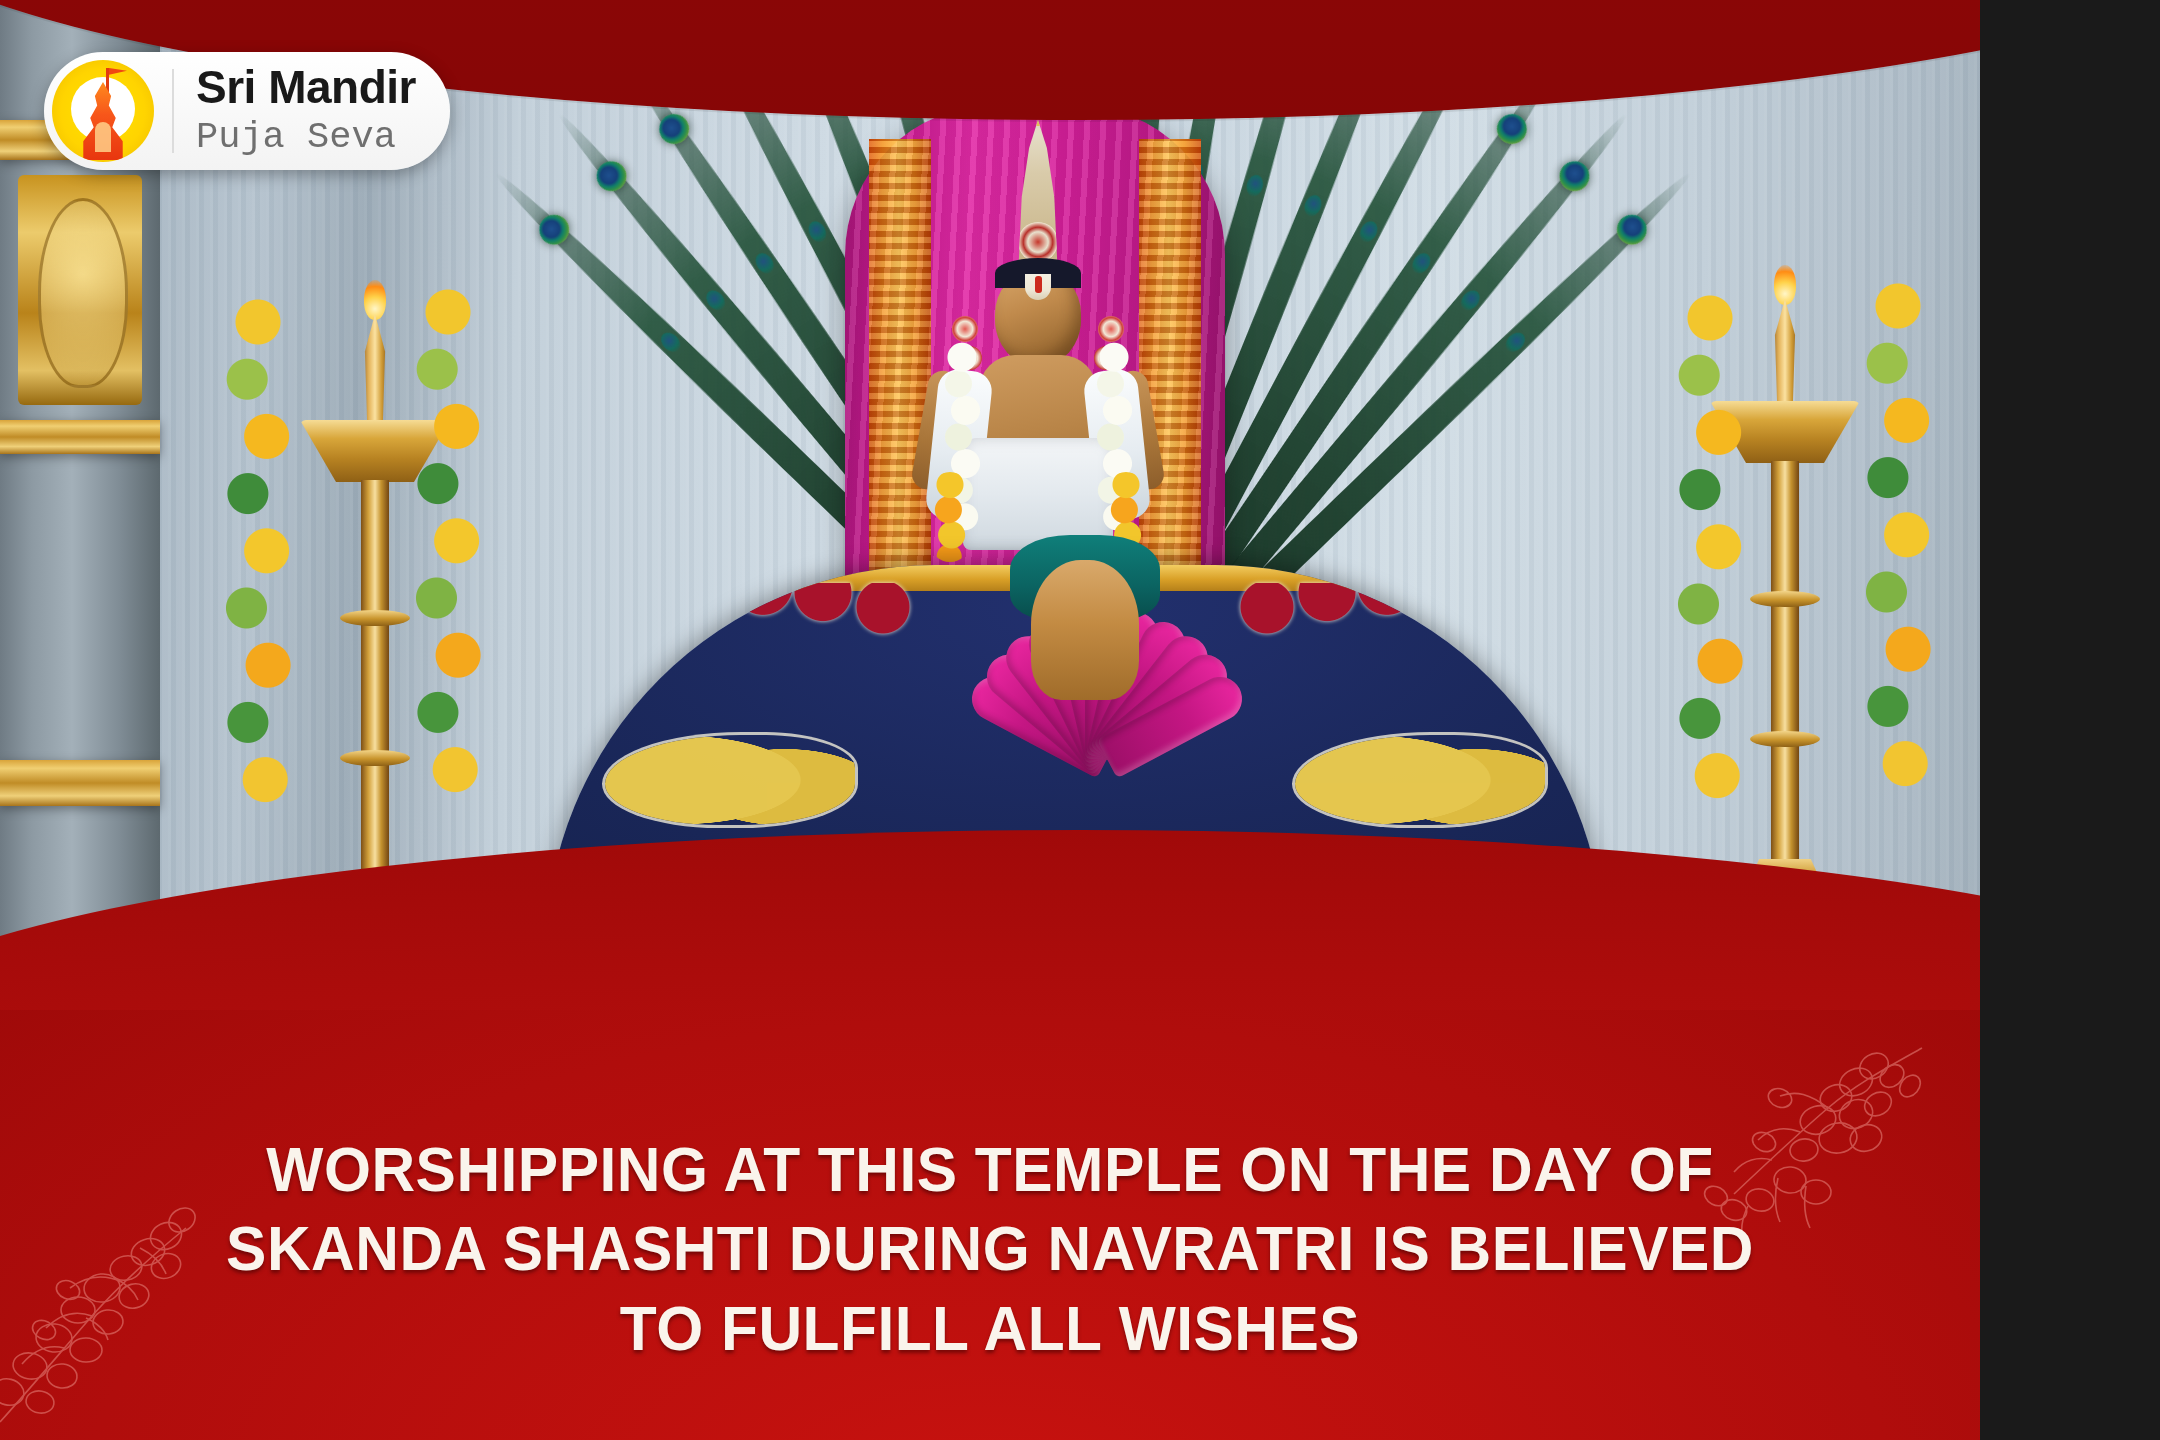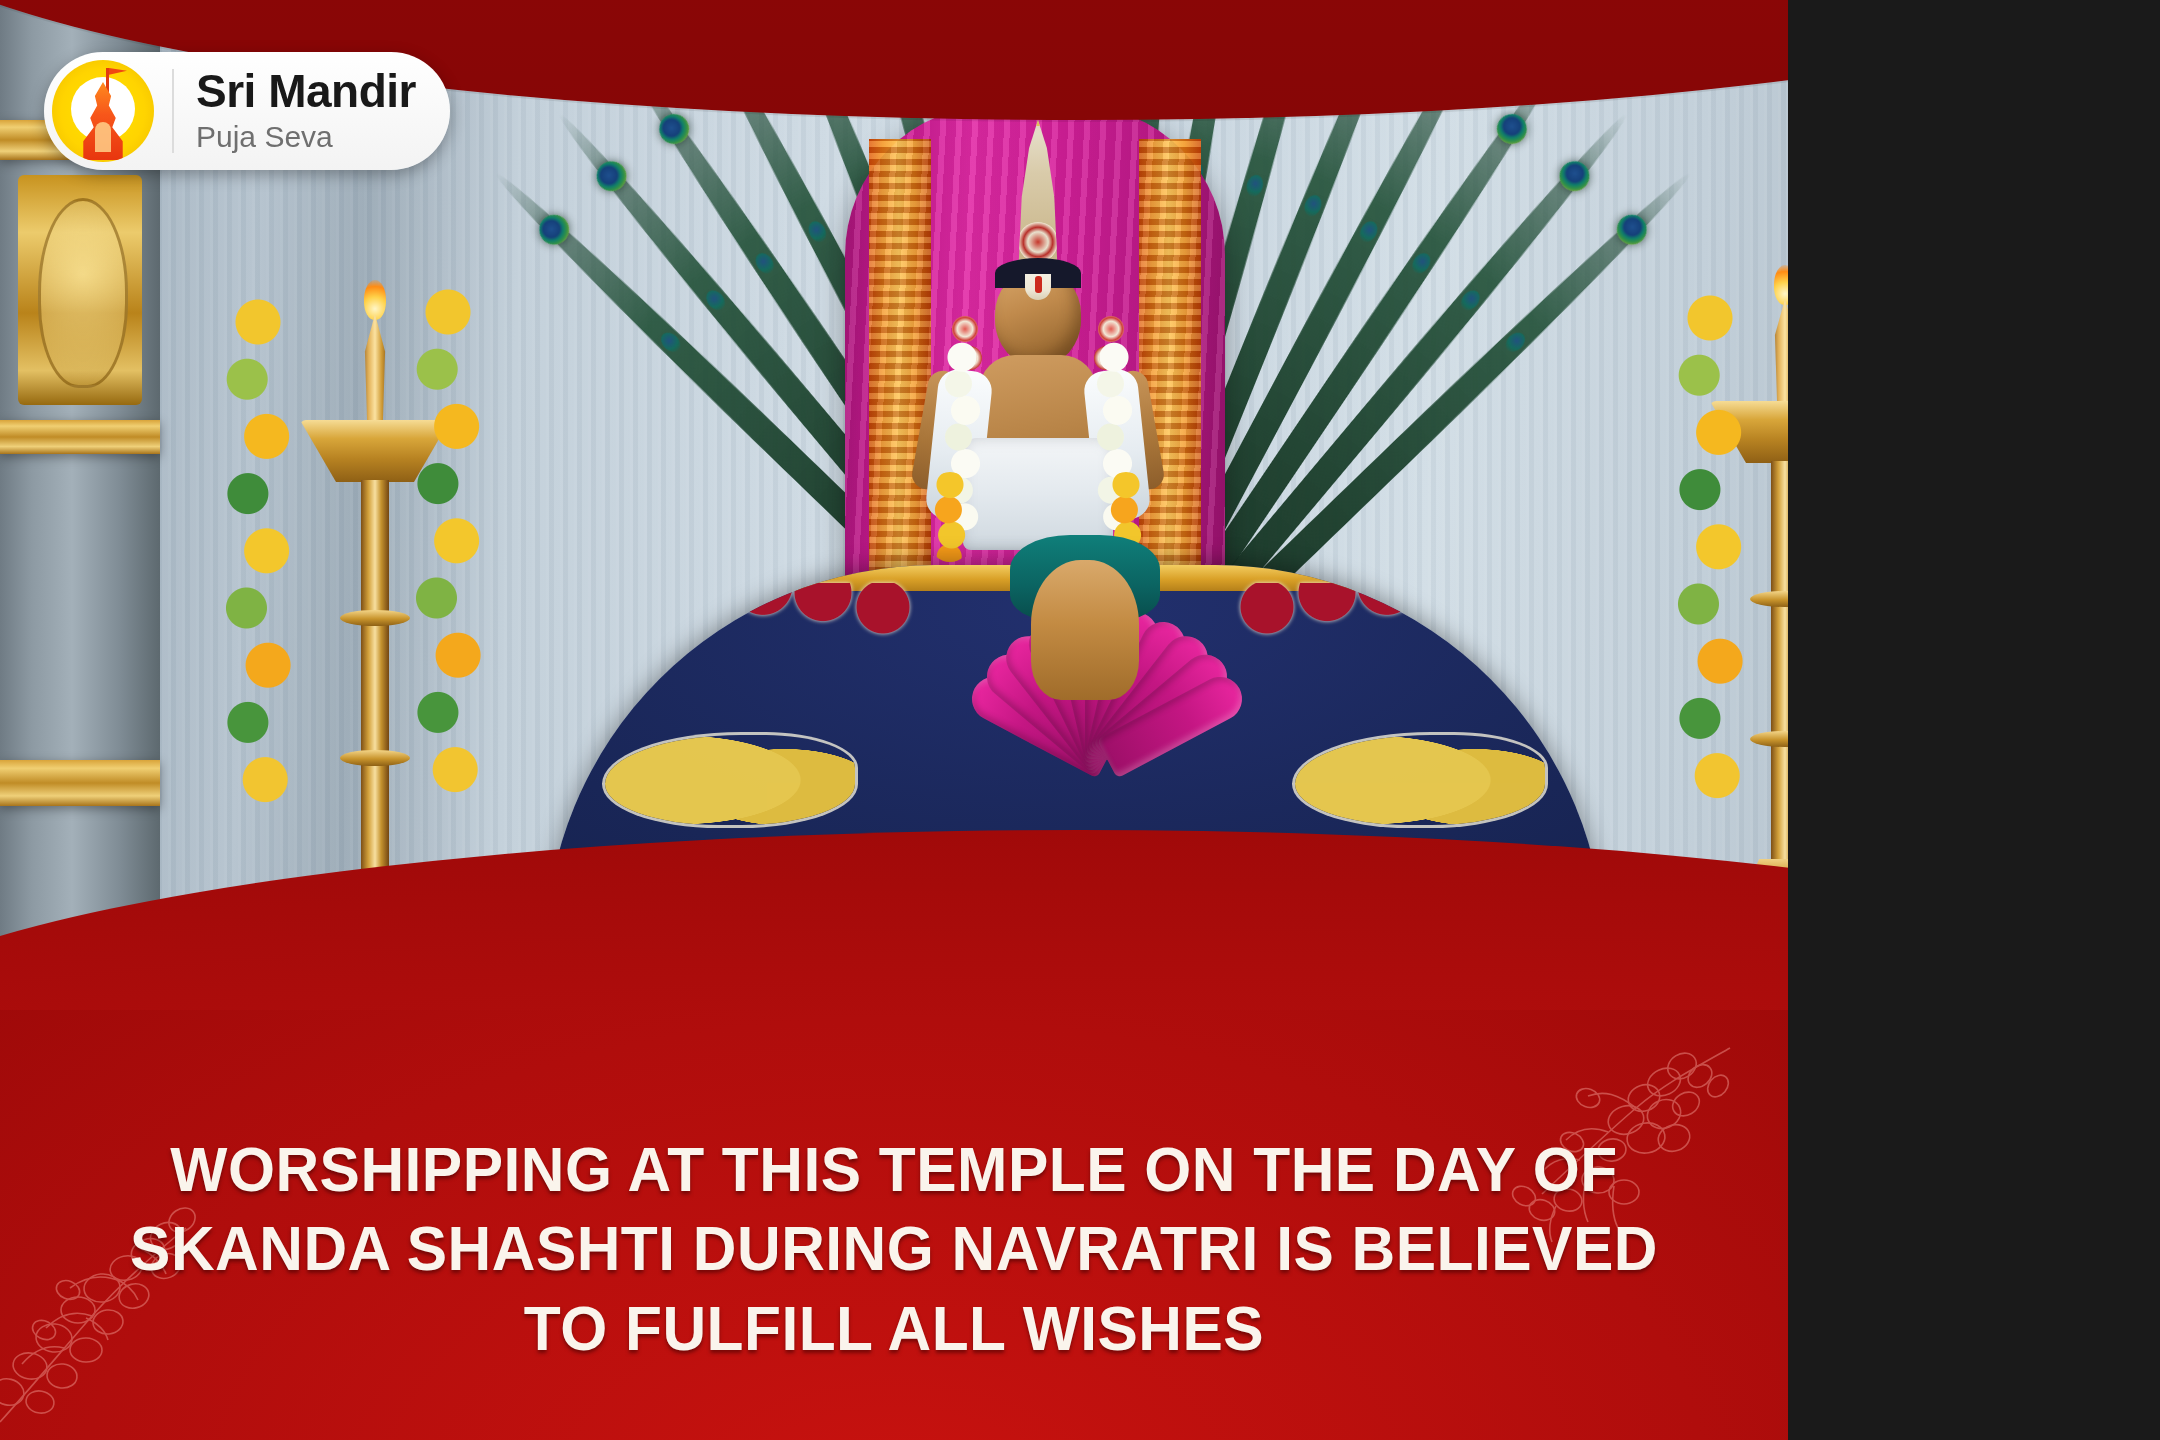--- a/index.html
+++ b/index.html
@@ -1,21 +1,21 @@
 <!DOCTYPE html>
 <html><head>
 <meta charset="utf-8">
 <style>
   * { margin:0; padding:0; box-sizing:border-box; }
   html,body{ background:#1a1a1a; }
   body{ font-family:"Liberation Sans", sans-serif; }
 
   .poster{
     position:relative;
-    width:1788px; height:1440px;
+    width:1980px; height:1440px;
     overflow:hidden;
     background:#000000;
   }
 
   
   .red-bg{
     position:absolute; inset:0;
     background:
       radial-gradient(120% 90% at 50% 105%, #C8120F 0%, #B00D0C 38%, #8E0606 78%, #7C0404 100%);
   }
@@ -439,21 +439,21 @@
     position:absolute; left:50%; top:8px; width:3px; height:26px;
     margin-left:3px; background:#e23b10;
   }
   .logo-mark .flag::after{
     content:""; position:absolute; left:3px; top:0; width:18px; height:11px;
     background:#f04712; clip-path:polygon(0 0,100% 26%,0 62%);
   }
   .logo-divider{ width:2px; height:84px; background:#dcdcdc; margin:0 22px 0 18px; }
   .logo-text{ display:flex; flex-direction:column; justify-content:center; }
   .logo-title{ font-size:46px; font-weight:bold; color:#191919; line-height:1.05; letter-spacing:-.5px; }
-  .logo-sub{ font-size:30px; color:#6f6f6f; line-height:1.2; margin-top:4px; }
+  .logo-sub{ font-size:37px; color:#6f6f6f; line-height:1.2; margin-top:4px;font-family:Liberation Mono, monospace; }
 
   
   .floral{ position:absolute; opacity:.55; pointer-events:none; }
   .floral-tr{ right:30px; top:1010px; width:290px; height:270px; }
   .floral-bl{ left:-10px; bottom:-10px; width:300px; height:280px; }
 
   
   .title-pill{
     position:absolute; left:50%; transform:translateX(-50%);
     top:985px; width:1240px; height:128px;

